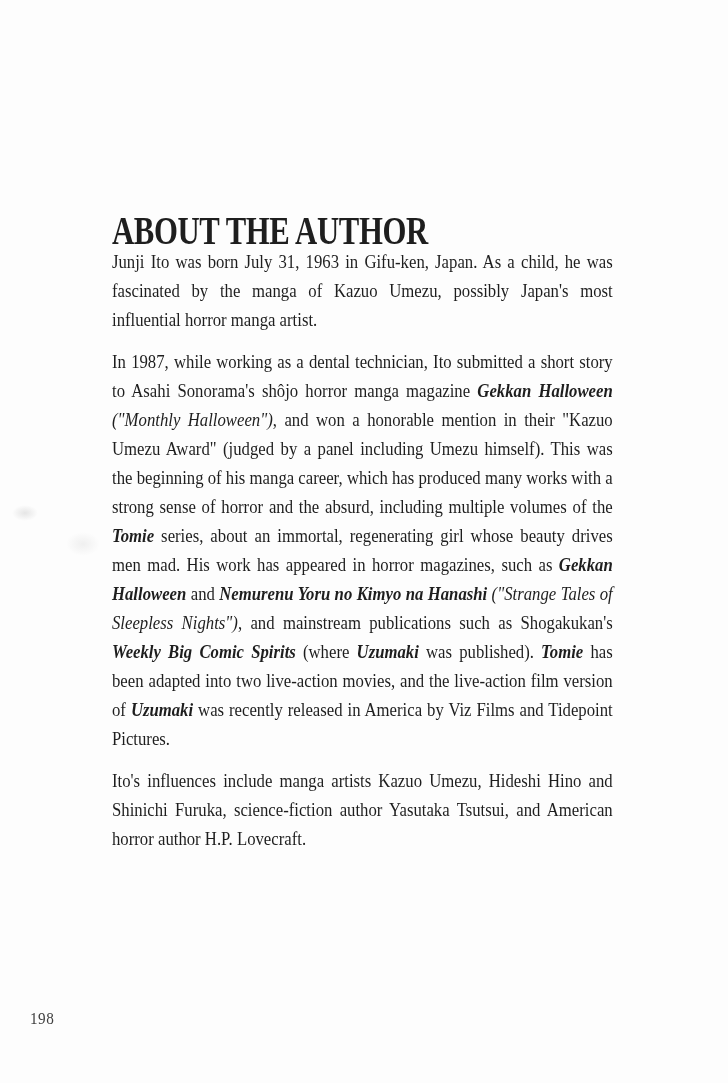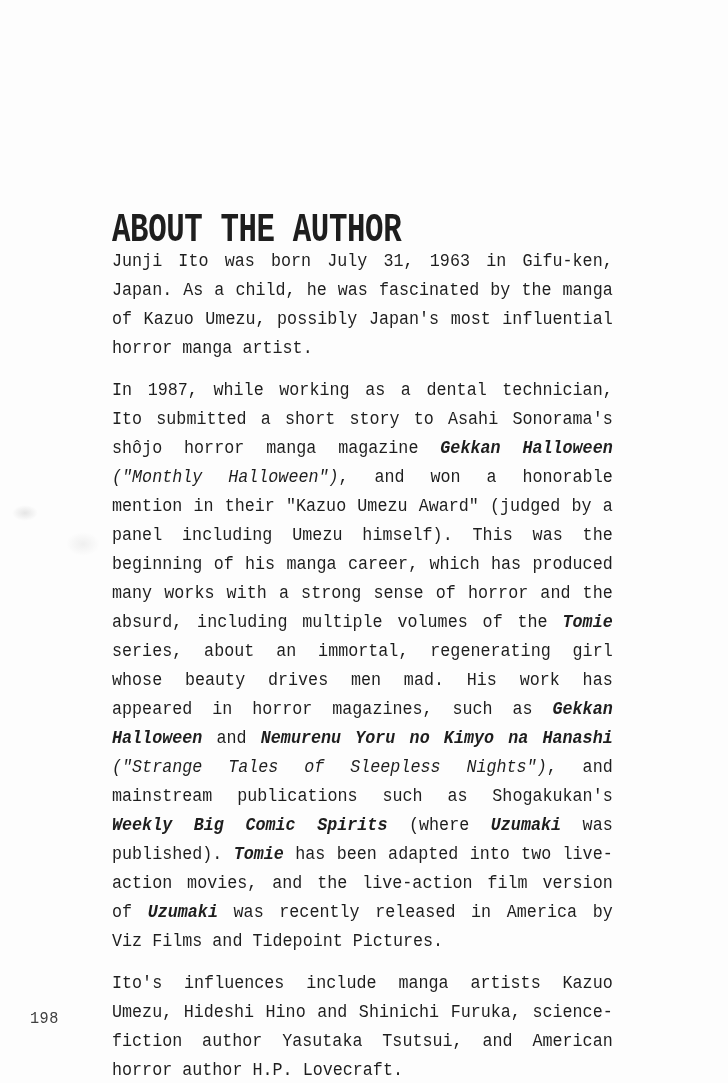--- a/index.html
+++ b/index.html
@@ -8,21 +8,21 @@
     --page-num:#3f3f3f;
   }
   html,body{margin:0;padding:0;background:#e8e8e8;}
   .book-page{
     position:relative;
     width:728px;
     height:1083px;
     margin:0 auto;
     background:var(--paper);
     overflow:hidden;
-    font-family:Liberation Mono, monospace;
+    font-family:Liberation Serif, serif;
     color:var(--ink);
   }
   .page-title{
     position:absolute;
     left:112px;
     top:183px;
     font-size:41px;
     font-weight:bold;
     line-height:1;
     letter-spacing:-0.5px;

